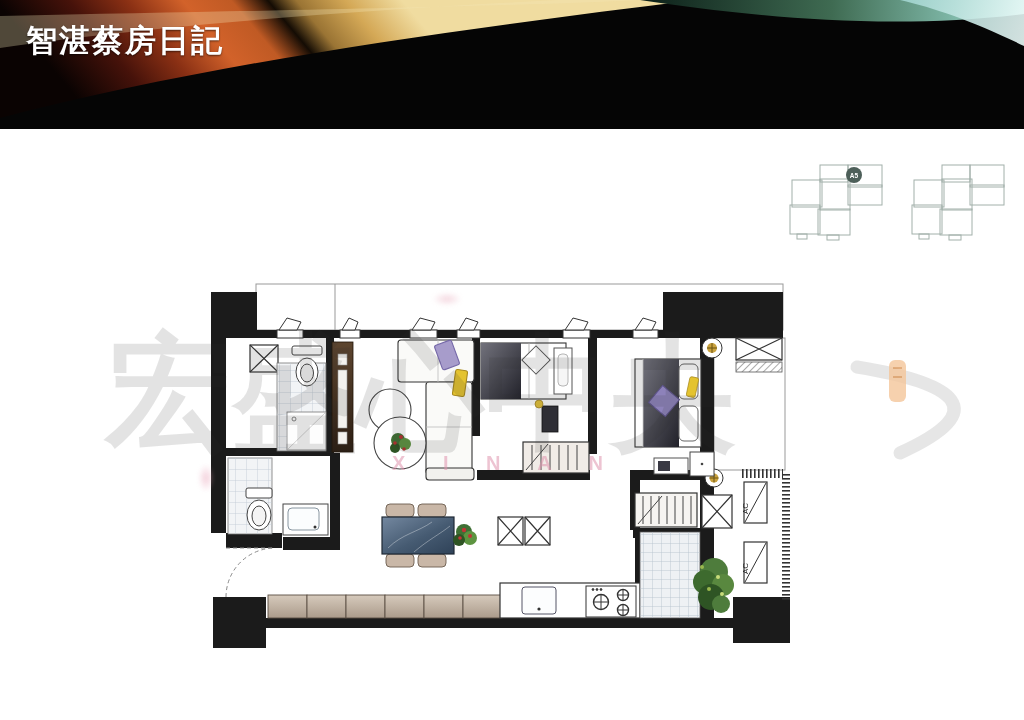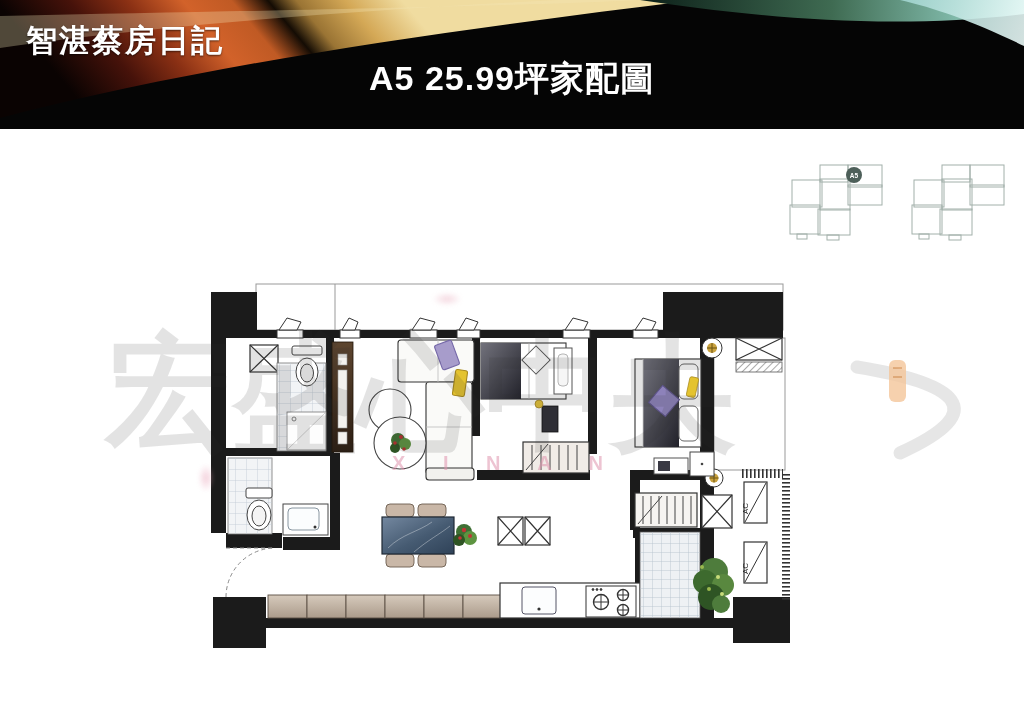--- a/index.html
+++ b/index.html
@@ -80,21 +80,20 @@
         <stop offset="1" stop-color="#eafaf8"></stop>
       </linearGradient>
     </defs>
     <rect width="1024" height="129" fill="#050505"></rect>
     <path d="M0,0 H695 C455,30 215,62 0,118 Z" fill="url(#warm)"></path>
     <path d="M0,16 C300,10 520,6 640,0 H560 C360,10 150,26 0,48 Z" fill="#f6e8b8" opacity=".30"></path>
     <path d="M640,0 H1024 V14 C880,32 735,14 640,0 Z" fill="url(#tealG)"></path>
     <path d="M900,0 H1024 V46 C975,22 935,8 900,0 Z" fill="url(#cornerG)" opacity=".9"></path>
   </svg>
   <h1 class="project-name">智湛蔡房日記</h1>
-  <h2 class="slide-title">A5 25.99坪家配圖</h2>
 </div>
 
 <div class="keyplans">
   <svg width="222" height="85" viewBox="0 0 222 85">
     <g id="cluster" fill="none" stroke="#a2b0aa" stroke-width="1">
       <rect x="37" y="5" width="28" height="17"></rect>
       <rect x="65" y="5" width="34" height="22"></rect>
       <rect x="9" y="20" width="30" height="27"></rect>
       <rect x="37" y="19" width="30" height="31"></rect>
       <rect x="65" y="25" width="34" height="20"></rect>

